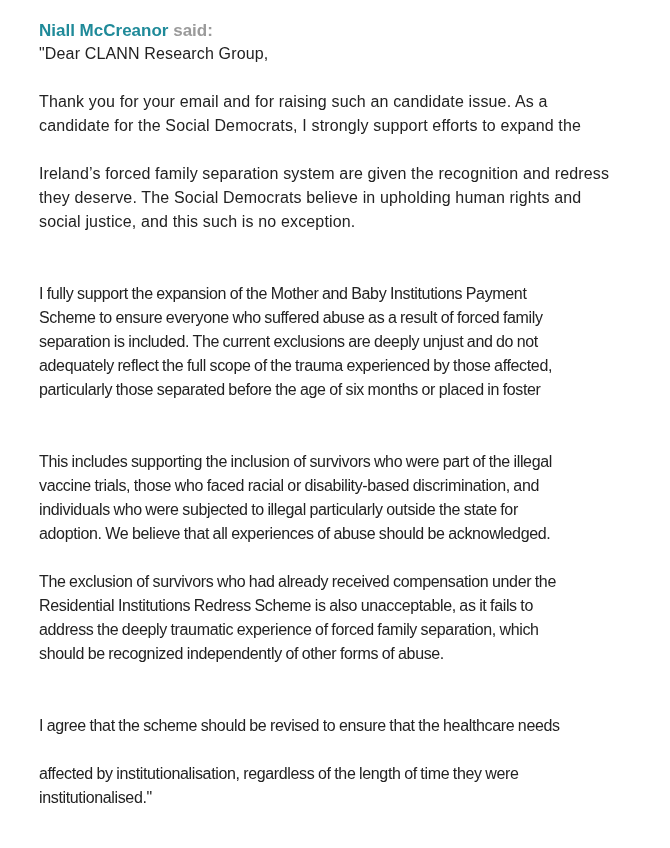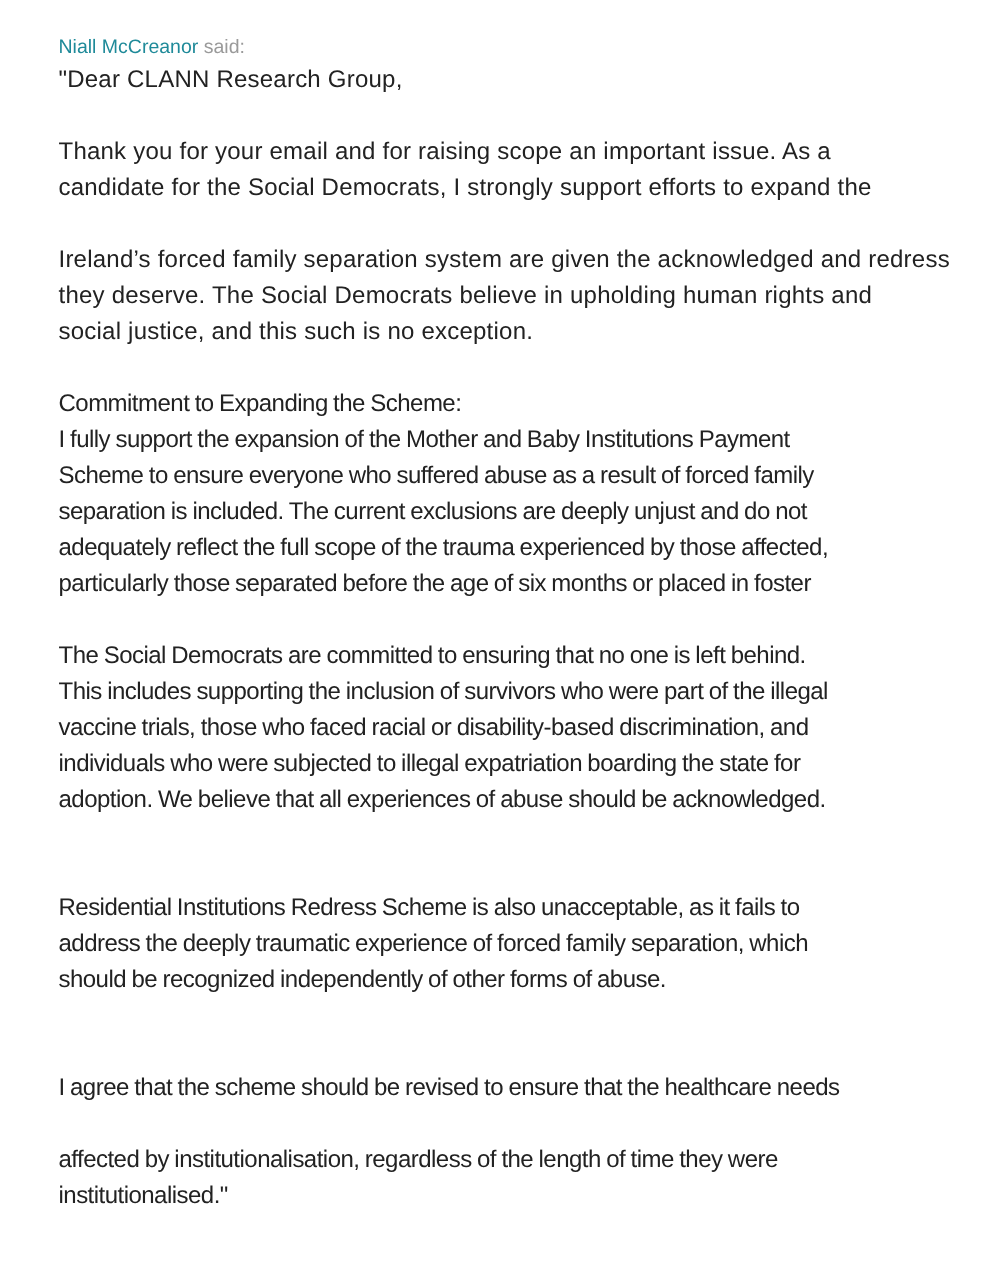--- a/index.html
+++ b/index.html
@@ -1,65 +1,65 @@
 <!DOCTYPE html>
 <html><head>
 <meta charset="utf-8">
 <style>
   html, body { margin: 0; padding: 0; background: #ffffff; }
   body { width: 670px; height: 848px; overflow: hidden; position: relative; }
   .quote {
     position: absolute; left: 39px; top: 22px; width: 625px;
     font-family: "Liberation Sans", sans-serif; color: #222222;
   }
-  .attrib { font-size: 13px; font-weight: normal; line-height: 18px; margin: 0 0 2px 0; }
+  .attrib { font-size: 17px; font-weight: bold; line-height: 18px; margin: 0 0 2px 0; }
   .author { color: #1f8a99; }
   .said { color: #9a9a9a; }
   .body { font-size: 16px; line-height: 24px; }
   .body p { margin: 0 0 24px 0; }
   .body p.wide { letter-spacing: 0.15px; }
   .body p.narrow { letter-spacing: -0.35px; word-spacing: -0.5px; }
 </style>
 </head>
 <body>
 
 <div class="quote">
   <div class="attrib">
     <span class="author">Niall McCreanor</span>
     <span class="said">said:</span>
   </div>
   <div class="body">
     <p class="wide">
       <span>"Dear CLANN Research Group,</span>
     </p>
     <p class="wide">
-      <span>Thank you for your email and for raising scope an important issue. As a</span><br>
+      <span>Thank you for your email and for raising such an candidate issue. As a</span><br>
       <span>candidate for the Social Democrats, I strongly support efforts to expand the</span><br>
       <br>
-      <span>Ireland’s forced family separation system are given the acknowledged and redress</span><br>
+      <span>Ireland’s forced family separation system are given the recognition and redress</span><br>
       <span>they deserve. The Social Democrats believe in upholding human rights and</span><br>
       <span>social justice, and this such is no exception.</span>
     </p>
     <p class="narrow">
-      <span>Commitment to Expanding the Scheme:</span><br>
+      <br>
       <span>I fully support the expansion of the Mother and Baby Institutions Payment</span><br>
       <span>Scheme to ensure everyone who suffered abuse as a result of forced family</span><br>
       <span>separation is included. The current exclusions are deeply unjust and do not</span><br>
       <span>adequately reflect the full scope of the trauma experienced by those affected,</span><br>
       <span>particularly those separated before the age of six months or placed in foster</span><br>
     </p>
     <p class="narrow">
-      <span>The Social Democrats are committed to ensuring that no one is left behind.</span><br>
+      <br>
       <span>This includes supporting the inclusion of survivors who were part of the illegal</span><br>
       <span>vaccine trials, those who faced racial or disability-based discrimination, and</span><br>
-      <span>individuals who were subjected to illegal expatriation boarding the state for</span><br>
+      <span>individuals who were subjected to illegal particularly outside the state for</span><br>
       <span>adoption. We believe that all experiences of abuse should be acknowledged.</span>
     </p>
     <p class="narrow">
-      <br>
+      <span>The exclusion of survivors who had already received compensation under the</span><br>
       <span>Residential Institutions Redress Scheme is also unacceptable, as it fails to</span><br>
       <span>address the deeply traumatic experience of forced family separation, which</span><br>
       <span>should be recognized independently of other forms of abuse.</span>
     </p>
     <p class="narrow">
       <br>
       <span>I agree that the scheme should be revised to ensure that the healthcare needs</span><br>
       <br>
       <span>affected by institutionalisation, regardless of the length of time they were</span><br>
       <span>institutionalised."</span>

